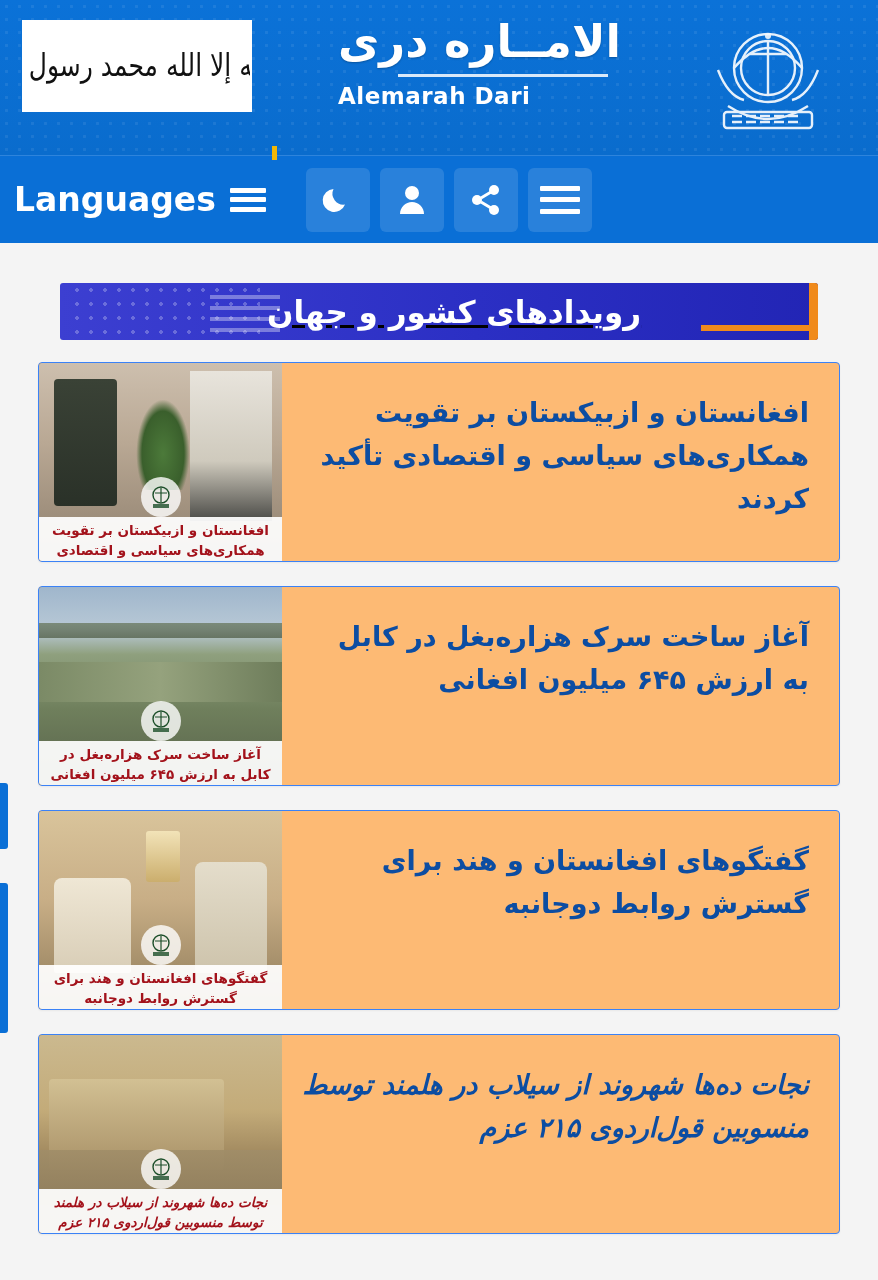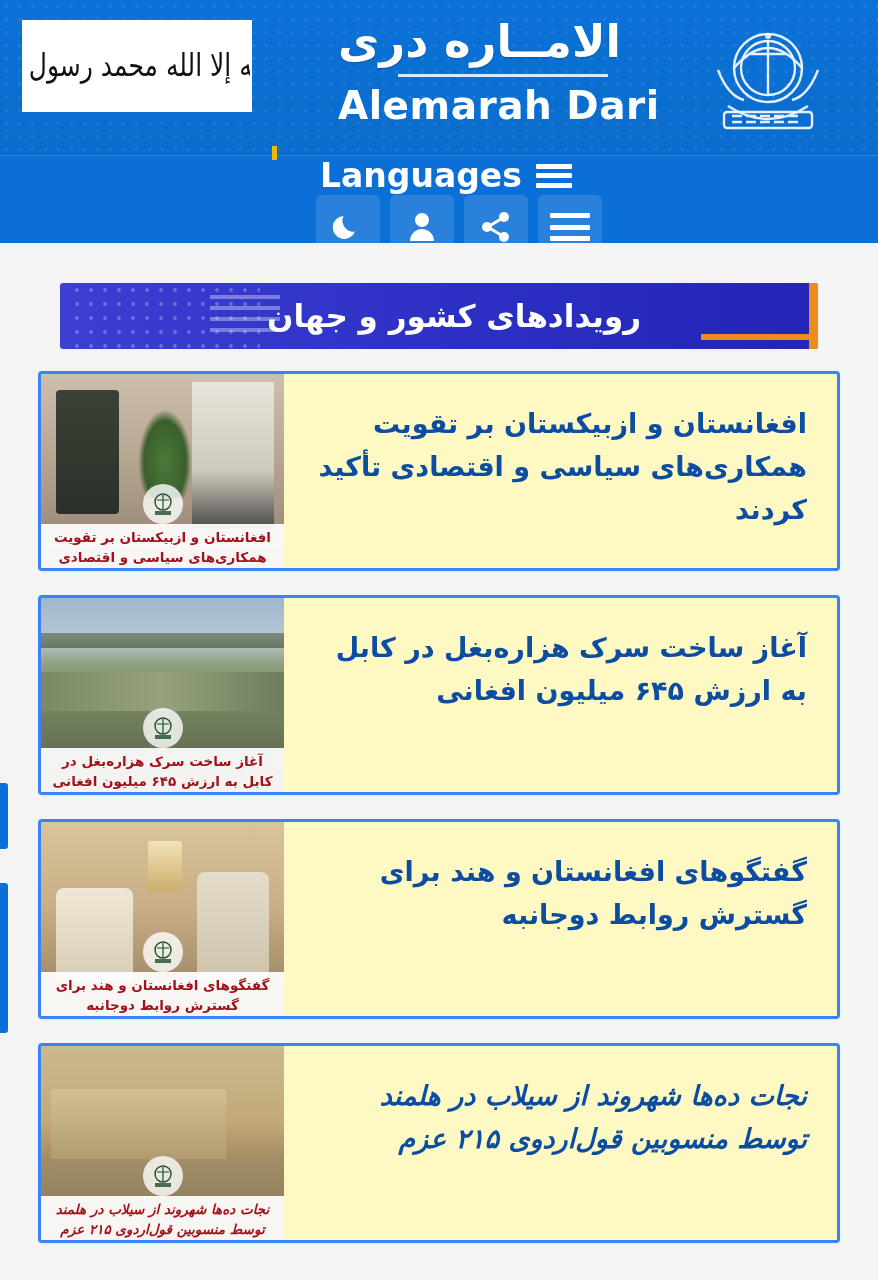--- a/index.html
+++ b/index.html
@@ -72,21 +72,21 @@
     text-shadow: 0 1px 2px rgba(0,0,0,.25);
   }
   .title-rule {
     width: 210px;
     height: 3px;
     background: rgba(255,255,255,.85);
     margin: 4px auto 6px auto;
   }
   .site-title-en {
     color: #ffffff;
-    font-size: 39px;
+    font-size: 23px;
     font-weight: bold;
     letter-spacing: .5px;
     direction: ltr;
   }
   .emblem {
     position: absolute;
     right: 30px;
     top: 6px;
     width: 160px;
     height: 140px;
@@ -95,21 +95,20 @@
 
   
   .navbar {
     position: relative;
     height: 88px;
     background: #0a6fd6;
     display: flex;
     align-items: center;
     direction: ltr;
     border-top: 1px solid rgba(255,255,255,.15);
-    flex-direction: column;
   }
   .nav-tick {
     position: absolute;
     left: 272px;
     top: -10px;
     width: 5px;
     height: 14px;
     background: #f2b807;
   }
   .languages-btn {
@@ -161,27 +160,28 @@
   
   .content {
     position: relative;
     padding: 40px 0 0 0;
     height: calc(1280px - 155px - 88px);
     background: #f4f4f4;
   }
   .section-banner {
     position: relative;
     margin: 0 60px 22px 60px;
-    height: 66px;
+    height: 57px;
     background: linear-gradient(90deg,#3c3fd1 0%, #2b2fc4 55%, #2225b5 100%);
     border-radius: 3px;
     display: flex;
     align-items: center;
     justify-content: center;
     overflow: hidden;
+    text-decoration: underline;
   }
   .banner-deco {
     position: absolute;
     left: 10px; top: 0; bottom: 0;
     width: 190px;
     background-image:
       radial-gradient(circle, rgba(255,255,255,.28) 1.6px, transparent 1.8px);
     background-size: 14px 14px;
     opacity: .9;
   }
@@ -213,22 +213,22 @@
     bottom: 9px;
     width: 108px;
     height: 6px;
     background: #f08a1b;
   }
 
   
   .cards { padding: 0 38px; }
   .card {
     position: relative;
-    background: #fef9c3;
-    border: 3px solid #3b82f6;
+    background: #fdba74;
+    border: 1px solid #3b82f6;
     border-radius: 4px;
     height: 200px;
     margin-bottom: 24px;
     display: flex;
     flex-direction: row;
     overflow: hidden;
     box-shadow: 0 1px 2px rgba(0,0,0,.05);
   }
   .card-text {
     flex: 1;

